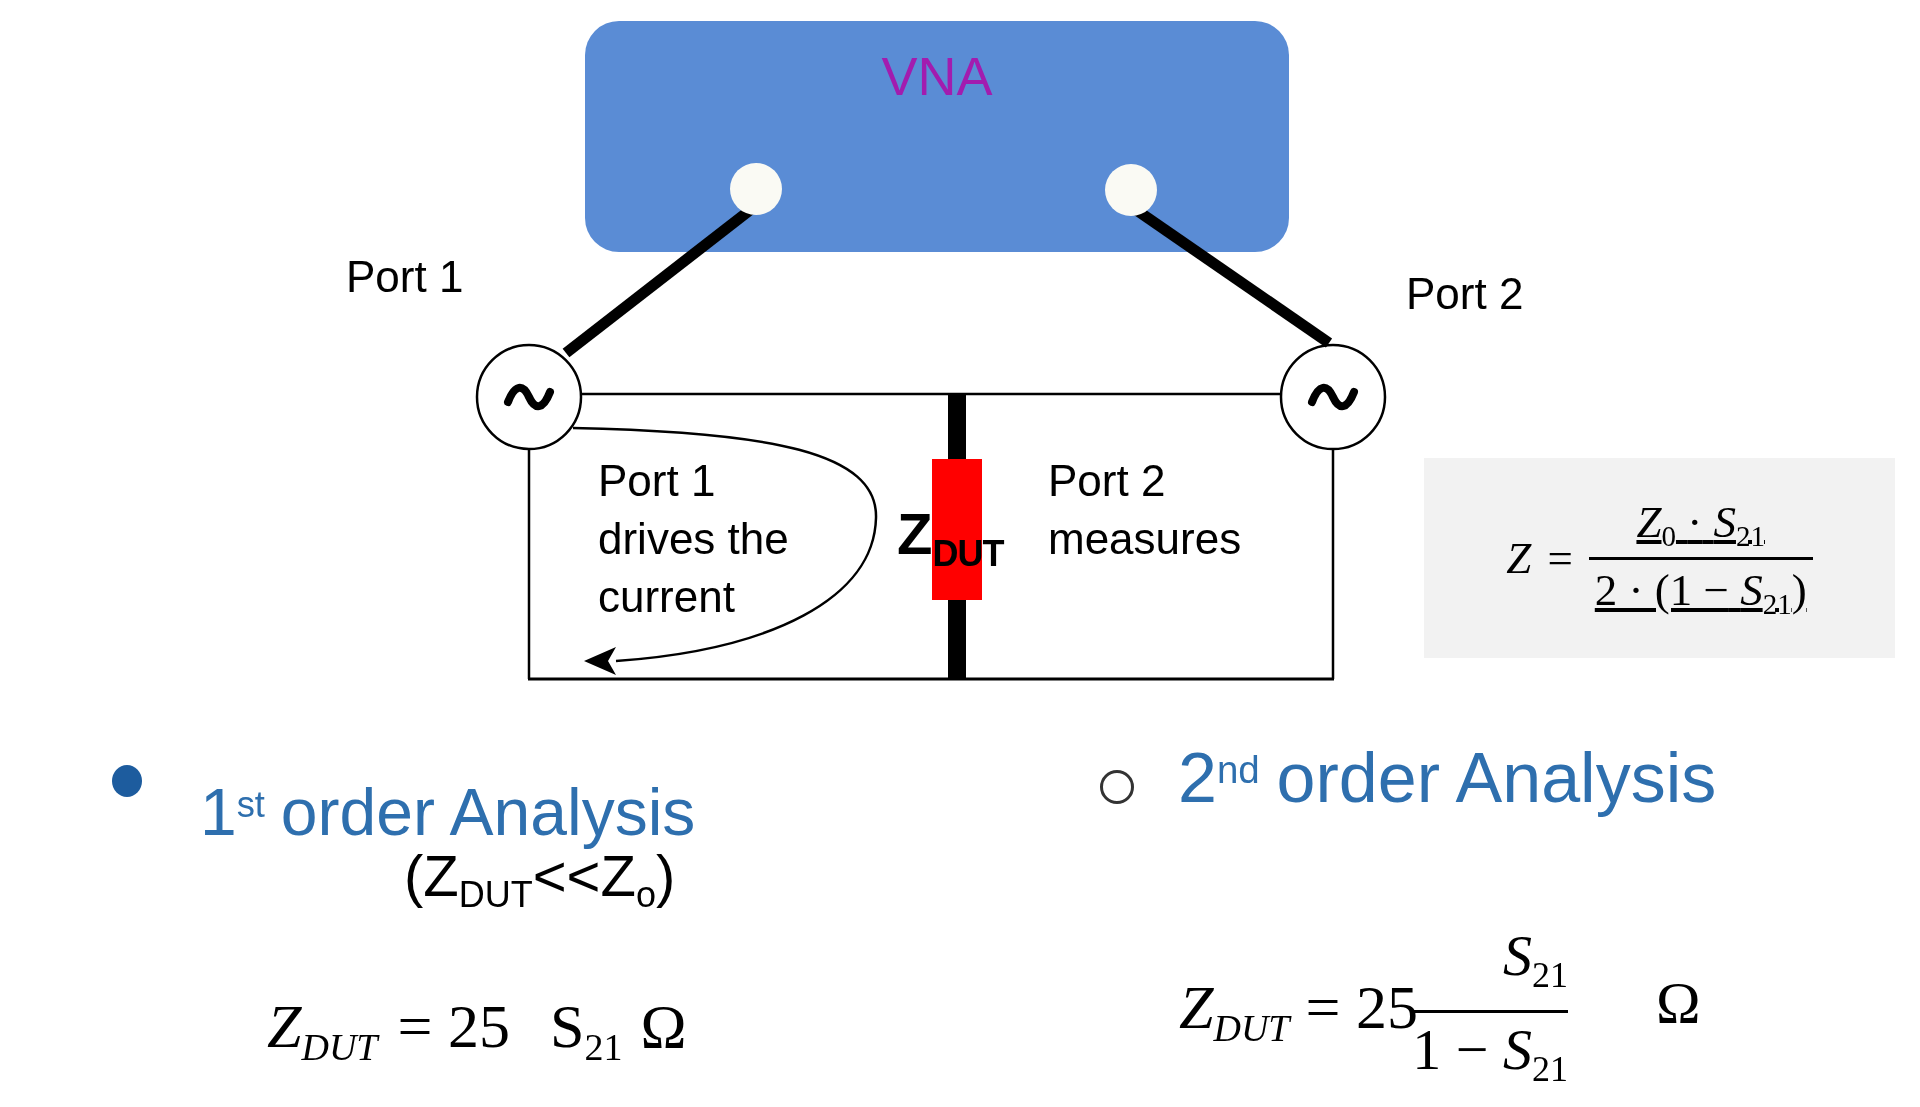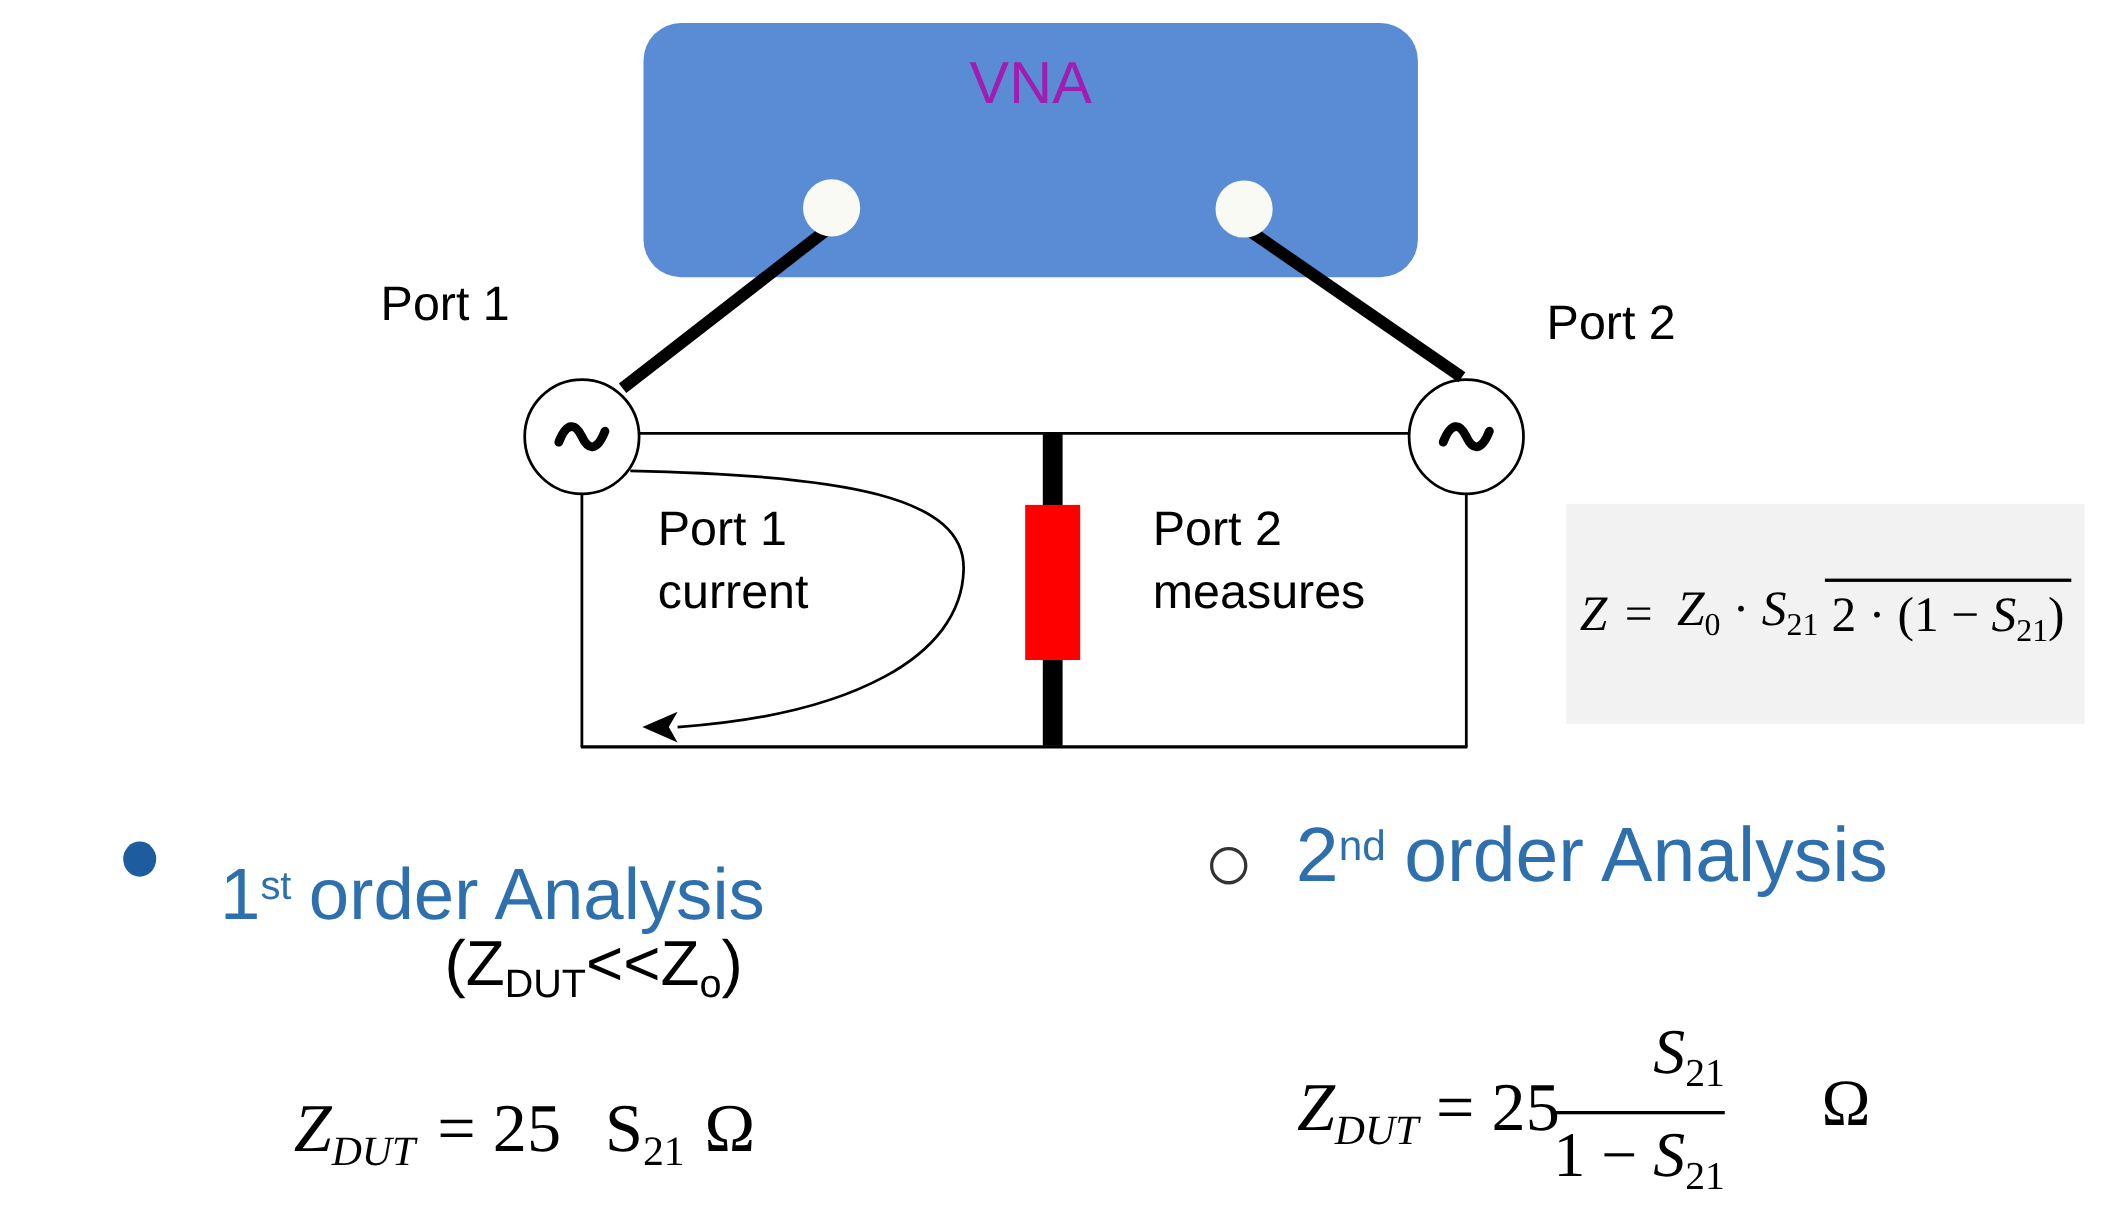--- a/index.html
+++ b/index.html
@@ -17,21 +17,21 @@
   .drive-note{left:598px;top:452px;}
   .measure-note{left:1048px;top:452px;}
   .dut-label{left:897px;top:503px;font-weight:bold;font-size:58px;line-height:62px;}
   .dut-label .sub{font-size:36px;vertical-align:-12px;letter-spacing:-1px;}
 
   
   .formula-box{left:1424px;top:458px;width:471px;height:200px;background:#F2F2F2;
                display:flex;align-items:center;justify-content:center;gap:16px;
                font-family:"Liberation Serif", serif;font-size:45px;}
   .math-it{font-style:italic;}
-  .frac{display:inline-flex;flex-direction:row;align-items:center;}
+  .frac{display:inline-flex;flex-direction:column;align-items:center;text-decoration:underline;}
   .frac .num{padding:0 6px 4px 6px;}
   .frac .den{border-top:3px solid #000;padding:4px 6px 0 6px;}
   .msub{font-size:29px;vertical-align:-9px;}
 
   
   .bullet-dot{left:112px;top:765px;width:30px;height:32px;border-radius:50%;background:#1D5C9E;}
   .heading{color:#2E6FAE;white-space:nowrap;}
   .heading-1{left:200px;top:770px;font-size:66px;line-height:70px;}
   .heading-2{left:1178px;top:733px;font-size:70px;line-height:74px;}
   .heading .sup{font-size:0.55em;vertical-align:0.5em;}
@@ -85,23 +85,25 @@
     <line x1="1132" y1="207" x2="1329" y2="343" stroke="#000" stroke-width="11"></line>
 
     <circle cx="756" cy="189" r="26" fill="#FAFAF4"></circle>
     <circle cx="1131" cy="190" r="26" fill="#FAFAF4"></circle>
   </svg>
 
   <div class="abs vna-label">VNA</div>
   <div class="abs port-label port1-label">Port 1</div>
   <div class="abs port-label port2-label">Port 2</div>
 
+  <div class="abs dut-label"><span>Z</span><span class="sub">DUT</span></div>
 
   <div class="abs note drive-note">
     <div>Port 1</div>
+    <div>drives the</div>
     <div>current</div>
   </div>
 
   <div class="abs note measure-note">
     <div>Port 2</div>
     <div>measures</div>
   </div>
 
   <div class="abs formula-box">
     <span class="math-it">Z</span>

